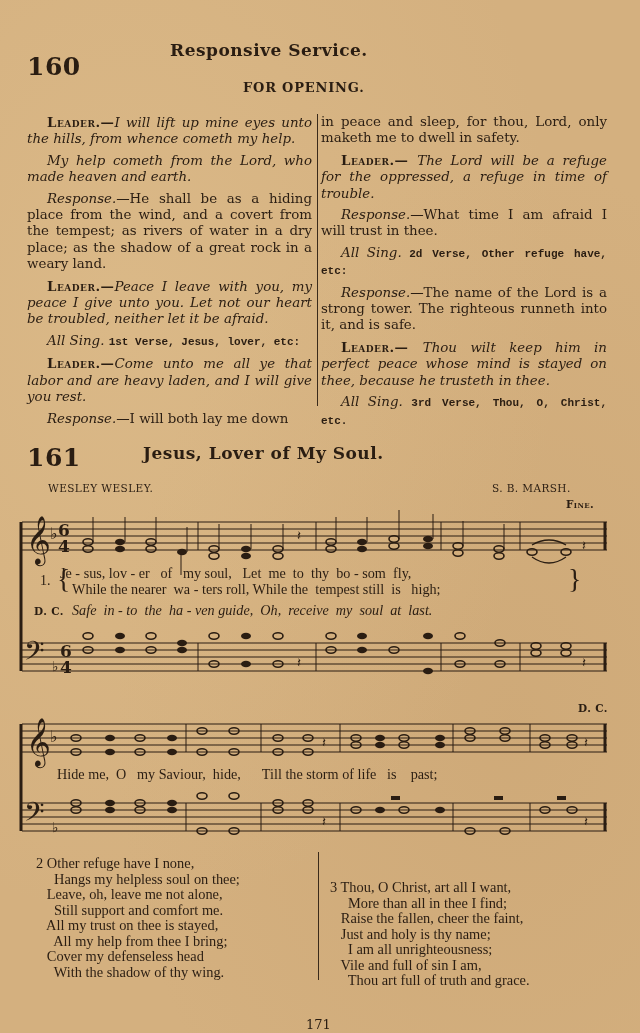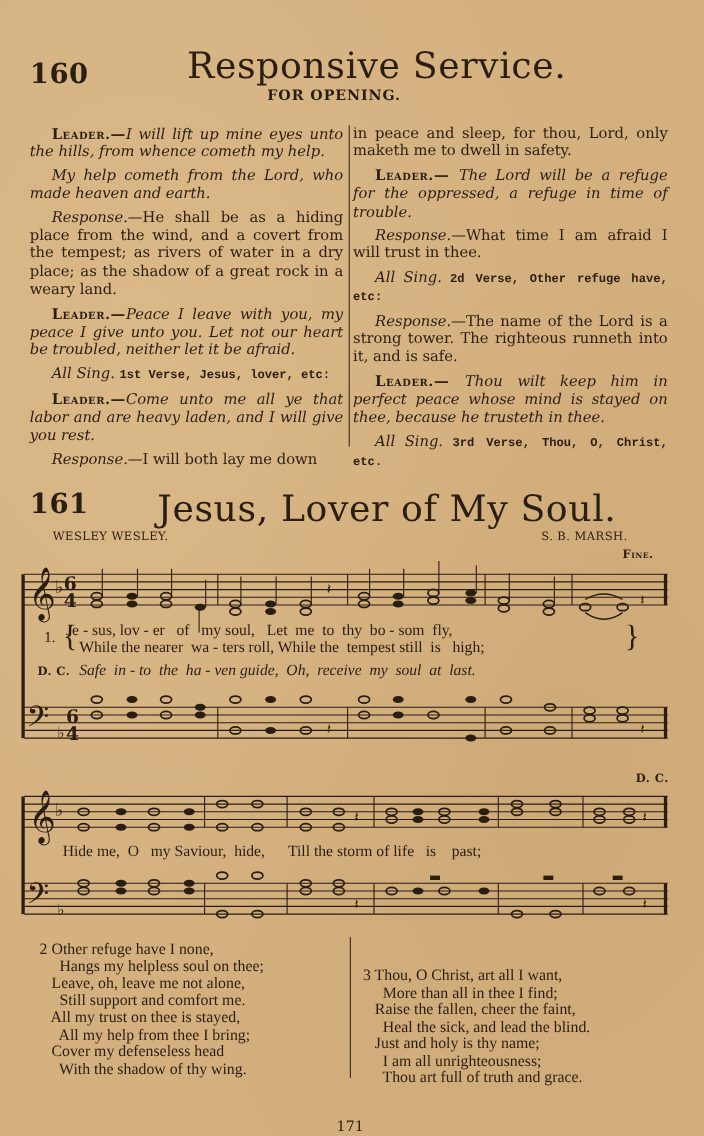--- a/index.html
+++ b/index.html
@@ -8,21 +8,21 @@
     background: #d4b07f;
     background-image:
       radial-gradient(ellipse at 20% 30%, rgba(230,200,150,0.35), transparent 60%),
       radial-gradient(ellipse at 80% 70%, rgba(190,150,100,0.25), transparent 55%);
     color: #2a1d12;
     font-family: "DejaVu Serif", "Liberation Serif", serif;
     position: relative;
   }
   .abs { position: absolute; }
   .hymn-num { font-weight: bold; font-size: 25px; letter-spacing: 0.5px; }
-  .title { font-weight: normal; font-size: 33px; letter-spacing: 0.5px; }
+  .title { font-weight: bold; font-size: 17px; letter-spacing: 0.5px; }
   .subtitle { font-weight: bold; font-size: 13px; letter-spacing: 0.8px; }
   .col { font-size: 13.4px; line-height: 16.4px; text-align: justify; }
   .col p { margin: 0 0 5px 0; }
   .ind { text-indent: 20px; }
   .sc { font-variant: small-caps; font-weight: bold; letter-spacing: 0.5px; }
   .it { font-style: italic; }
   .small { font-size: 11px; font-family: Liberation Mono, monospace; font-weight: bold; margin-top: 20px; }
   .divider { position: absolute; width: 1px; background: #3a2a1a; }
   .credit { font-size: 10.5px; letter-spacing: 0.4px; }
   .lyrics { font-family: "Liberation Serif", serif; font-size: 14.2px; white-space: pre; }
@@ -314,19 +314,19 @@
     <div>   All my trust on thee is stayed,</div>
     <div>     All my help from thee I bring;</div>
     <div>   Cover my defenseless head</div>
     <div>     With the shadow of thy wing.</div>
   </div>
 <div class="divider" style="left:318px;top:852px;height:128px;"></div>
 <div class="abs verse" id="verse-3" style="left:330px;top:856px;margin-top:24px;">
     <div>3 Thou, O Christ, art all I want,</div>
     <div>     More than all in thee I find;</div>
     <div>   Raise the fallen, cheer the faint,</div>
-    <div>     Heal the sick, and lead the blind.</div>
     <div>   Just and holy is thy name;</div>
     <div>     I am all unrighteousness;</div>
+    <div>   Vile and full of sin I am,</div>
     <div>     Thou art full of truth and grace.</div>
   </div>
 
 <div class="abs pg" style="left:306px;top:986px;">171</div>
 
 </body></html>

